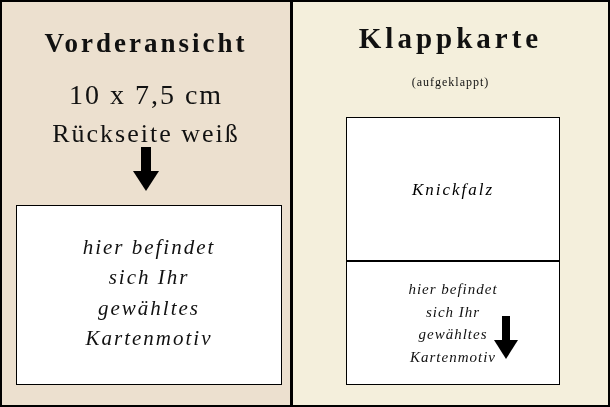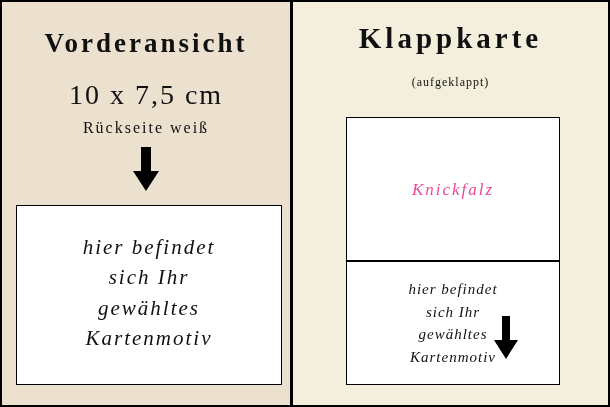--- a/index.html
+++ b/index.html
@@ -58,21 +58,21 @@
     font-size: 27px;
   }
   #left-size {
     margin-top: 20px;
     font-size: 28px;
     letter-spacing: 2px;
     font-weight: normal;
   }
   #left-back {
     margin-top: 8px;
-    font-size: 16px;
+    font-size: 26px;
     letter-spacing: 2px;
     font-weight: normal;
   }
   #right-title {
     margin-top: 20px;
     font-size: 29px;
     letter-spacing: 4px;
   }
   #right-size {
     margin-top: 10px;
@@ -151,21 +151,21 @@
     top: 142px;
     height: 2px;
     background: #000000;
   }
   #right-card .fold-label {
     text-align: center;
     font-style: italic;
     font-size: 17px;
     letter-spacing: 2px;
     margin-top: 62px;
-    color: #ec4899;
+    color: #000000;
   }
   #right-card .motif {
     position: absolute;
     left: 0;
     right: 0;
     top: 160px;
     text-align: center;
     font-style: italic;
     font-size: 15px;
     letter-spacing: 1px;

